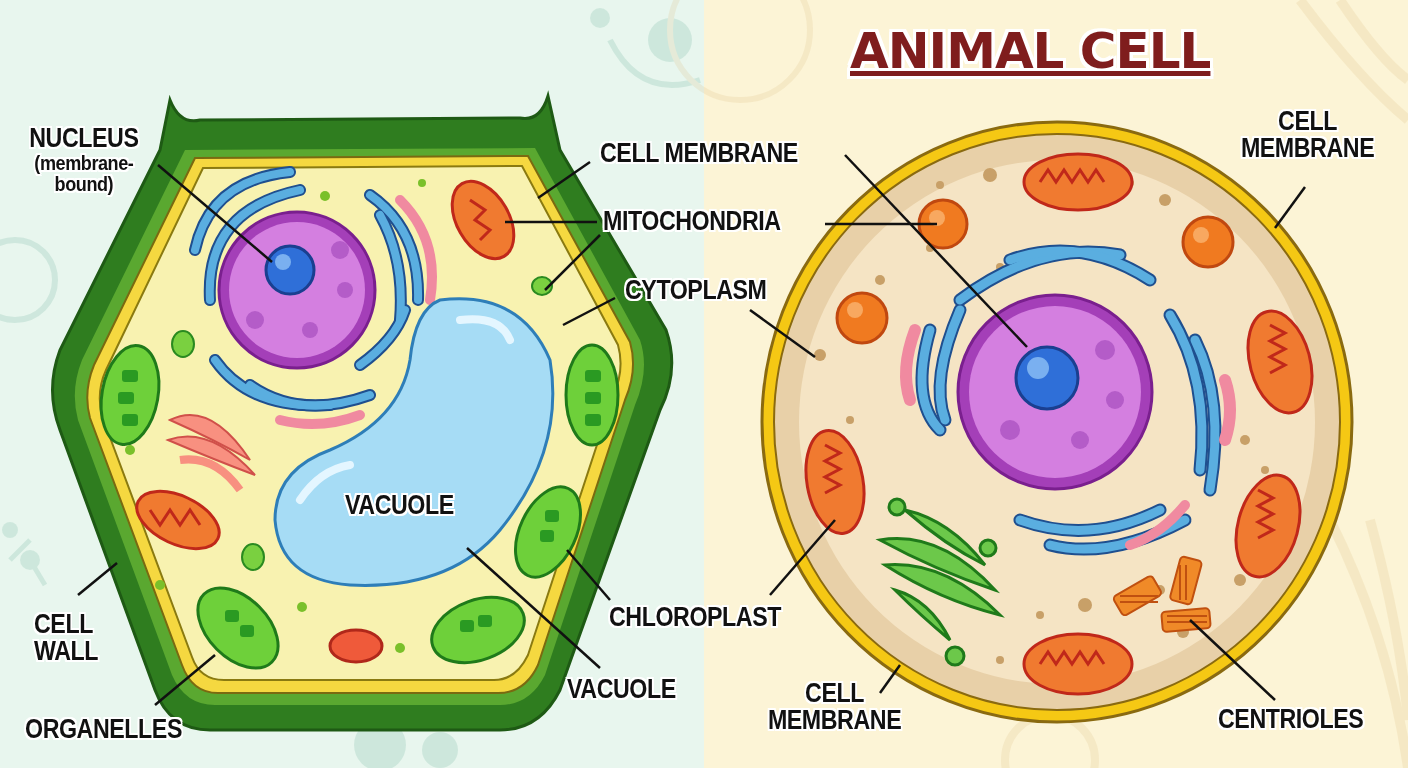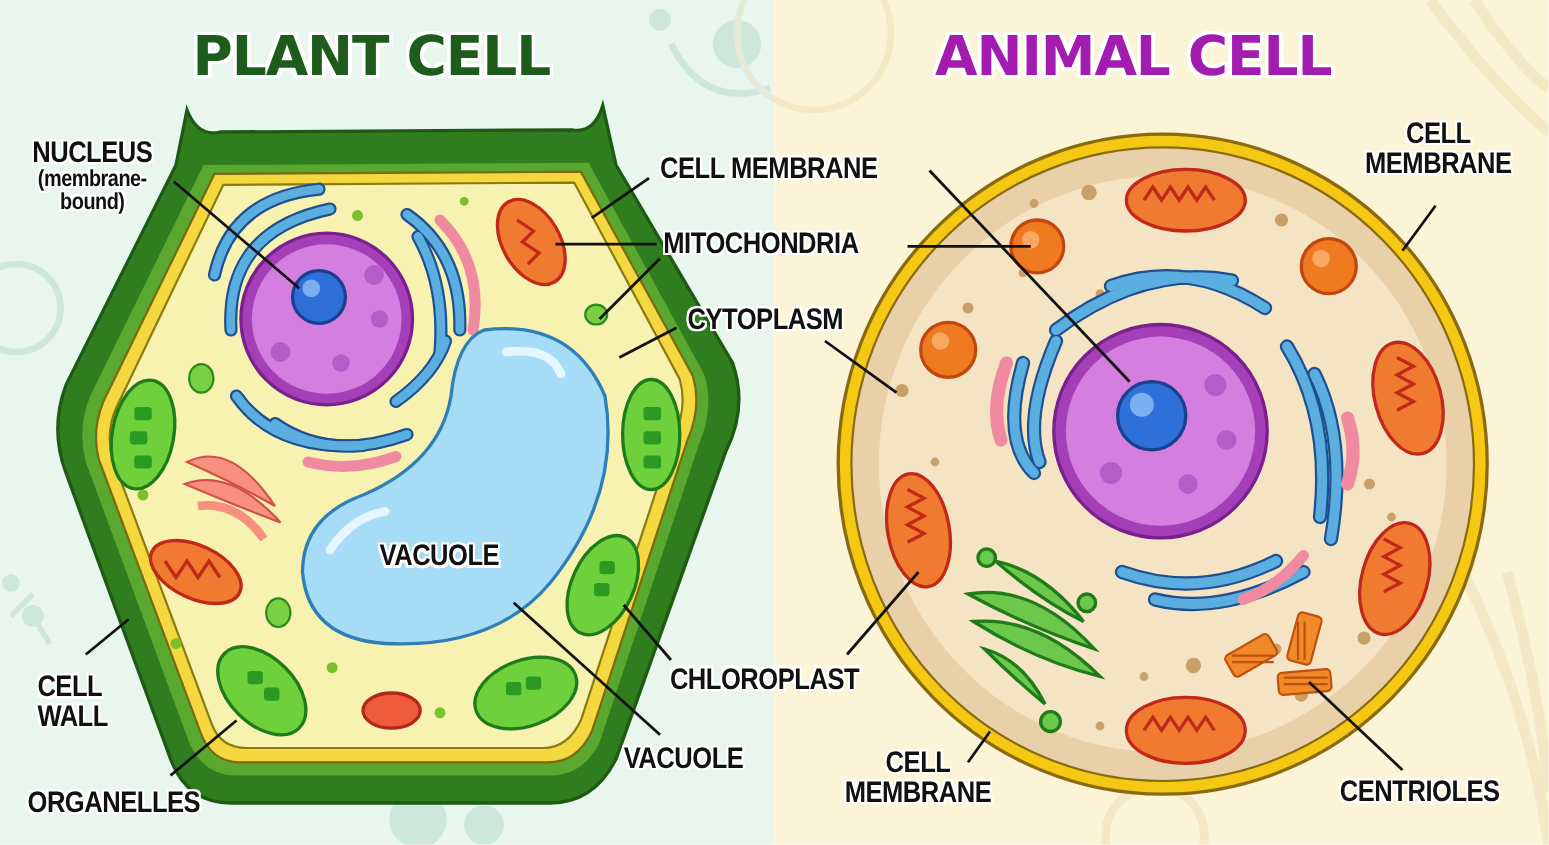--- a/index.html
+++ b/index.html
@@ -4,21 +4,21 @@
 <style>
   html, body { margin: 0; padding: 0; }
   body { width: 1408px; height: 768px; overflow: hidden; position: relative; font-family: "Liberation Sans", sans-serif; }
   #stage { position: absolute; left: 0; top: 0; width: 1408px; height: 768px; }
   .bg-left { position: absolute; left: 0; top: 0; width: 704px; height: 768px; background: #e8f6ee; }
   .bg-right { position: absolute; left: 704px; top: 0; width: 704px; height: 768px; background: #fcf4d6; }
   svg.art { position: absolute; left: 0; top: 0; }
   .title { position: absolute; font-family: "DejaVu Sans", sans-serif; font-weight: 900; font-size: 50px; letter-spacing: -1px;
            text-shadow: -3px -3px 0 #fff, 3px -3px 0 #fff, -3px 3px 0 #fff, 3px 3px 0 #fff, 0 3px 0 #fff, 0 -3px 0 #fff, 3px 0 0 #fff, -3px 0 0 #fff; }
   .title.plant { left: 175px; top: 22px; color: #1d5c1a; }
-  .title.animal { left: 850px; top: 22px; color: #a21caf; }
+  .title.animal { left: 850px; top: 22px; color: #7f1d1d; text-decoration: underline; }
   .label { position: absolute; font-family: "Liberation Sans", sans-serif; font-weight: 700; font-size: 27px; color: #111; line-height: 1.0;
            letter-spacing: -0.5px; transform: scaleX(0.86); transform-origin: left top; white-space: nowrap;
            text-shadow: -2px -2px 0 #fff, 2px -2px 0 #fff, -2px 2px 0 #fff, 2px 2px 0 #fff, 0 2px 0 #fff, 0 -2px 0 #fff, 2px 0 0 #fff, -2px 0 0 #fff; }
   .label .sub { font-size: 21px; font-weight: 700; display: block; }
 </style>
 </head>
 <body>
 
 <div id="stage">
   <div class="bg-left"></div>
@@ -254,21 +254,20 @@
       <line x1="845" y1="155" x2="1027" y2="347"></line>
       <line x1="825" y1="224" x2="937" y2="224"></line>
       <line x1="750" y1="310" x2="815" y2="357"></line>
       <line x1="770" y1="595" x2="835" y2="520"></line>
       <line x1="880" y1="693" x2="900" y2="665"></line>
       <line x1="1275" y1="228" x2="1305" y2="187"></line>
       <line x1="1190" y1="620" x2="1275" y2="700"></line>
     </g>
   </svg>
 
-  <div class="title plant">PLANT CELL</div>
   <div class="title animal">ANIMAL CELL</div>
 
   <div class="label" style="left:28px; top:125px; text-align:center; width:130px;">
     <span>NUCLEUS</span>
     <span class="sub">(membrane-</span>
     <span class="sub">bound)</span>
   </div>
   <div class="label" style="left:600px; top:140px;">CELL MEMBRANE</div>
   <div class="label" style="left:603px; top:208px;">MITOCHONDRIA</div>
   <div class="label" style="left:625px; top:277px;">CYTOPLASM</div>

